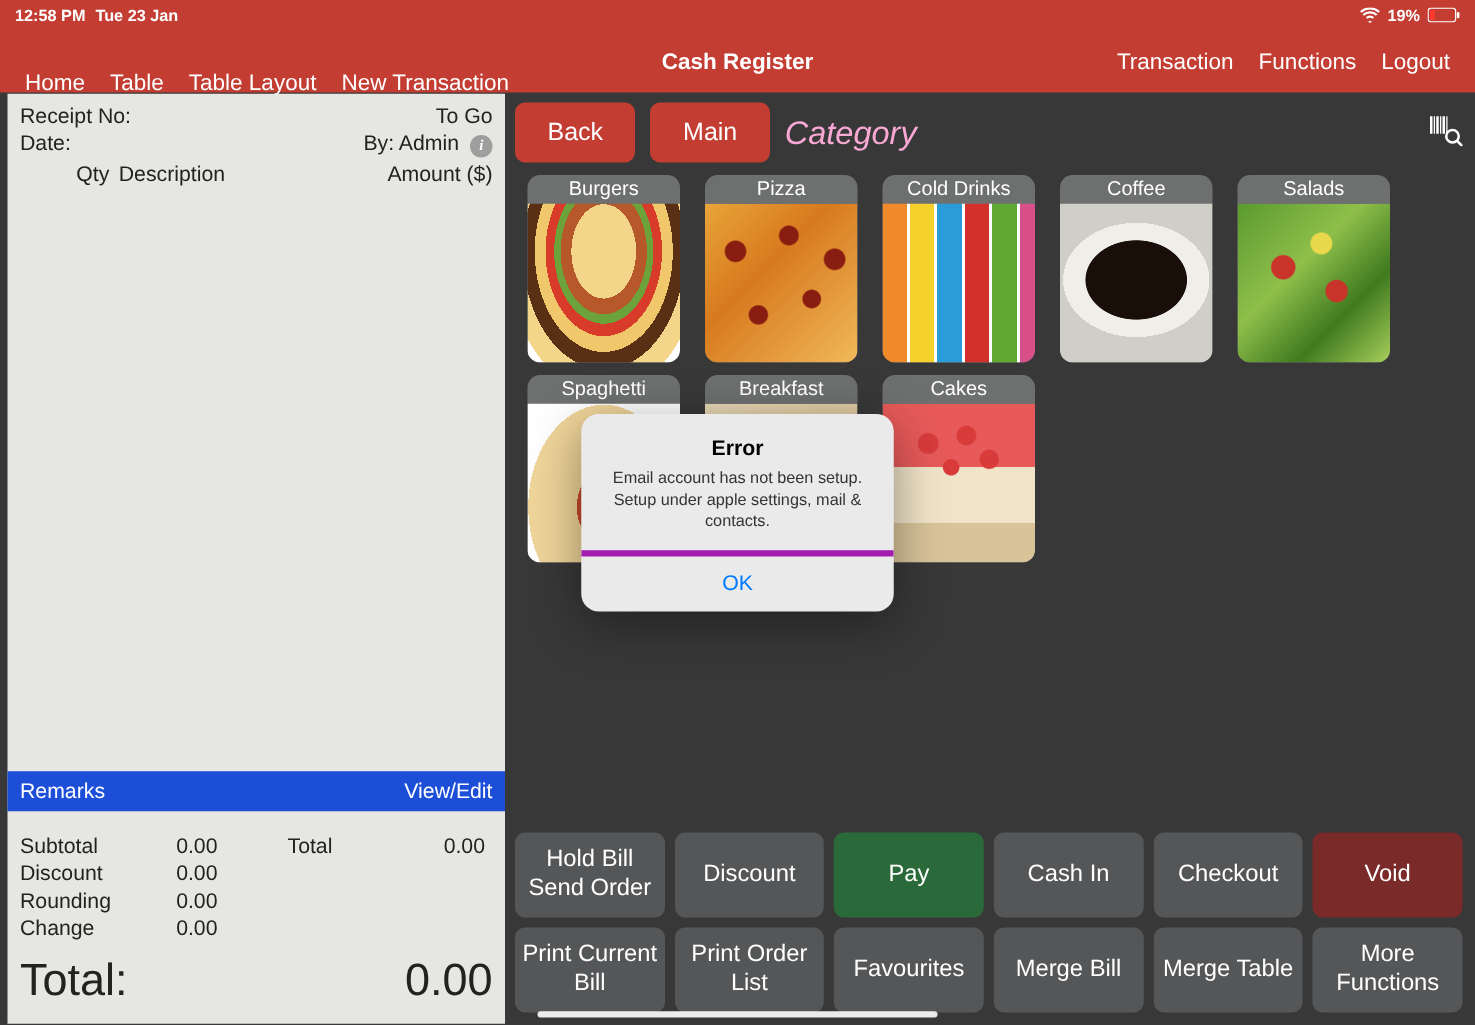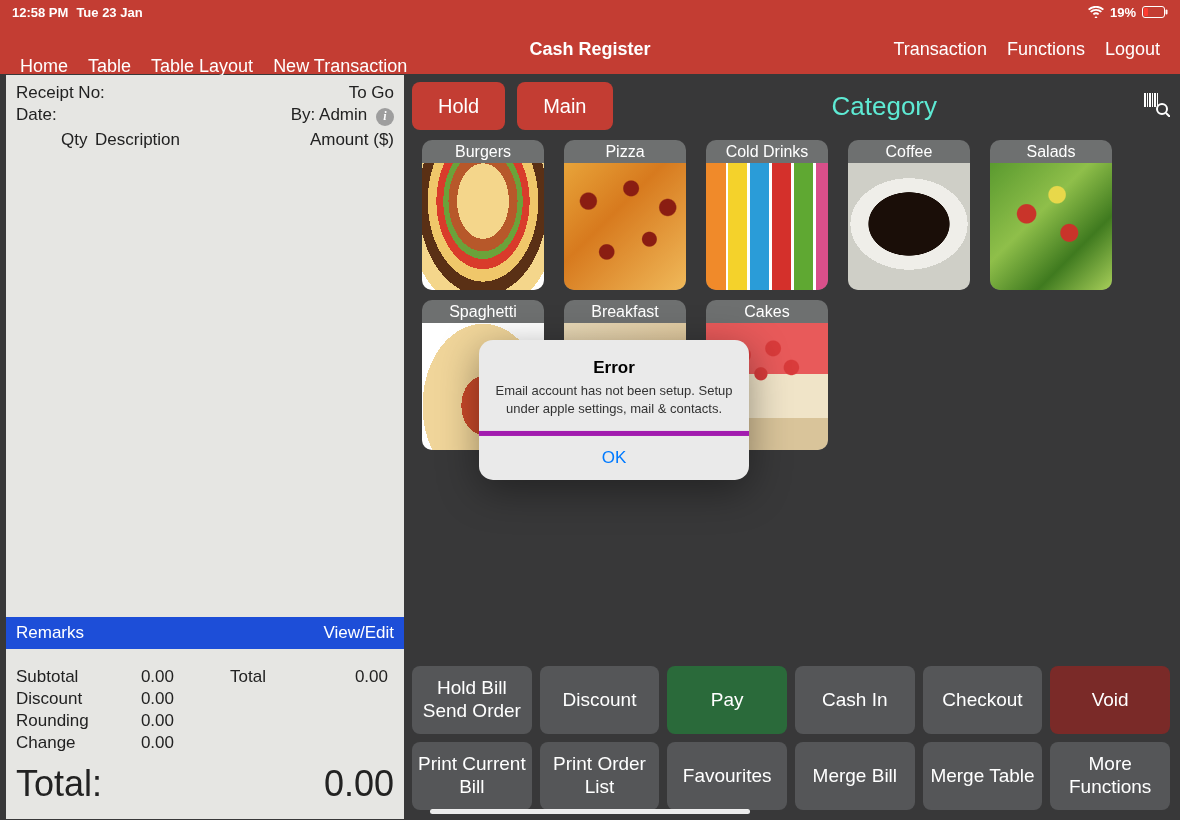--- a/index.html
+++ b/index.html
@@ -35,21 +35,21 @@
   .remarks-bar { background:#1d4ed8; color:#fff; display:flex; justify-content:space-between; padding:6px 10px; font-size:17px; }
   .totals { padding:18px 10px 0; }
   .tot-grid { display:grid; grid-template-columns: 90px 60px 40px 90px 60px; row-gap:2px; column-gap:8px; font-size:17px; }
   .tot-grid .v { text-align:right; }
   .grand-total { display:flex; justify-content:space-between; align-items:baseline; padding:10px 10px 14px; font-size:36px; font-weight:500; }
 
   
   .right { flex:1; padding:8px 10px 10px 6px; display:flex; flex-direction:column; position:relative; }
   .cat-header { display:flex; align-items:center; height:48px; }
   .red-btn { background:#c33d33; color:#fff; font-size:20px; border:none; border-radius:8px; height:48px; padding:0 26px; margin-right:12px; cursor:pointer; }
-  .cat-title { flex:1; text-align:center; color:#5eead4; font-size:26px; }
+  .cat-title { flex:1; color:#f9a8d4; font-size:26px;font-style:italic; }
   .barcode-icon { width:26px; color:#fff; }
 
   .cat-grid { display:flex; flex-wrap:wrap; gap:10px; margin-top:10px; align-content:flex-start; }
   .cat-card { width:122px; height:150px; background:#6e7070; border-radius:10px; overflow:hidden; cursor:pointer; display:flex; flex-direction:column;margin-left:10px; }
   .cat-card .label { color:#fff; text-align:center; font-size:16px; padding:3px 0 2px; font-weight:500; }
   .cat-img { flex:1; border-radius:0 0 8px 8px; }
 
   
   .img-burger { background: radial-gradient(ellipse at 50% 30%, #f4d68b 0 30%, #b7582a 30% 40%, #6ba23a 40% 46%, #d93b2b 46% 54%, #f0c76a 54% 64%, #5a3015 64% 75%, #f4d68b 75% 90%, #fff 90% 100%); }
   .img-pizza { background: radial-gradient(circle at 20% 30%, #8a1d12 0 6%, transparent 7%), radial-gradient(circle at 55% 20%, #8a1d12 0 6%, transparent 7%), radial-gradient(circle at 70% 60%, #8a1d12 0 6%, transparent 7%), radial-gradient(circle at 35% 70%, #8a1d12 0 6%, transparent 7%), radial-gradient(circle at 85% 35%, #8a1d12 0 6%, transparent 7%), linear-gradient(135deg, #e8a43a, #d77a1e 40%, #f0b95a); }
@@ -60,21 +60,21 @@
   .img-breakfast { background: radial-gradient(circle at 35% 45%, #f4c23a 0 14%, #fff 14% 24%, transparent 25%), radial-gradient(circle at 70% 60%, #b54a2a 0 18%, transparent 19%), linear-gradient(160deg,#e8d9b8,#cfa86a); }
   .img-cakes { background: radial-gradient(circle at 30% 25%, #d93b3b 0 6%, transparent 7%), radial-gradient(circle at 55% 20%, #d93b3b 0 6%, transparent 7%), radial-gradient(circle at 70% 35%, #d93b3b 0 6%, transparent 7%), radial-gradient(circle at 45% 40%, #d93b3b 0 6%, transparent 7%), linear-gradient(180deg,#e85a5a 0 40%, #f0e4c8 40% 75%, #d9c49a 75% 100%); }
 
   
   .actions { margin-top:auto; display:grid; grid-template-columns: repeat(6, 1fr); grid-template-rows: 68px 68px; gap:8px; }
   .act-btn { background:#555658; color:#fff; border:none; border-radius:8px; font-size:19px; cursor:pointer; display:flex; align-items:center; justify-content:center; text-align:center; line-height:1.2; padding:4px; }
   .act-btn.pay { background:#2a6a3a; }
   .act-btn.void { background:#7a2a28; }
 
   
-  .modal { position:absolute; left:50%; top:50%; transform:translate(-50%,-50%); width:270px; background:#eaeaea; border-radius:14px; overflow:hidden; box-shadow:0 10px 40px rgba(0,0,0,0.4); z-index:100;margin-left:24px; }
+  .modal { position:absolute; left:50%; top:50%; transform:translate(-50%,-50%); width:250px; background:#eaeaea; border-radius:14px; overflow:hidden; box-shadow:0 10px 40px rgba(0,0,0,0.4); z-index:100; }
   .modal-body { padding:18px 16px 14px; text-align:center; }
   .modal-title { font-weight:600; font-size:17px; margin-bottom:4px; }
   .modal-msg { font-size:13px; color:#333; line-height:1.35; }
   .modal-btn { border-top:5px solid #a21caf; text-align:center; padding:12px 0; color:#007aff; font-size:17px; cursor:pointer; }
 
   
   .home-indicator { position:absolute; bottom:6px; left:50%; transform:translateX(-50%); width:320px; height:5px; background:#fff; border-radius:3px; opacity:0.9; }
 </style>
 </head>
 <body>
@@ -170,21 +170,21 @@
       </div>
     </div>
     <div class="grand-total">
       <span>Total:</span>
       <span>0.00</span>
     </div>
   </div>
 
   <div class="right">
     <div class="cat-header">
-      <button class="red-btn">Hold</button>
+      <button class="red-btn">Back</button>
       <button class="red-btn">Main</button>
       <div class="cat-title">Category</div>
       <span class="barcode-icon">
         <svg width="26" height="26" viewBox="0 0 26 26" fill="#fff">
             <rect x="0" y="2" width="2" height="14"></rect>
             <rect x="3" y="2" width="1" height="14"></rect>
             <rect x="5" y="2" width="2" height="14"></rect>
             <rect x="8" y="2" width="1" height="14"></rect>
             <rect x="10" y="2" width="2" height="14"></rect>
             <rect x="13" y="2" width="1" height="14"></rect>

